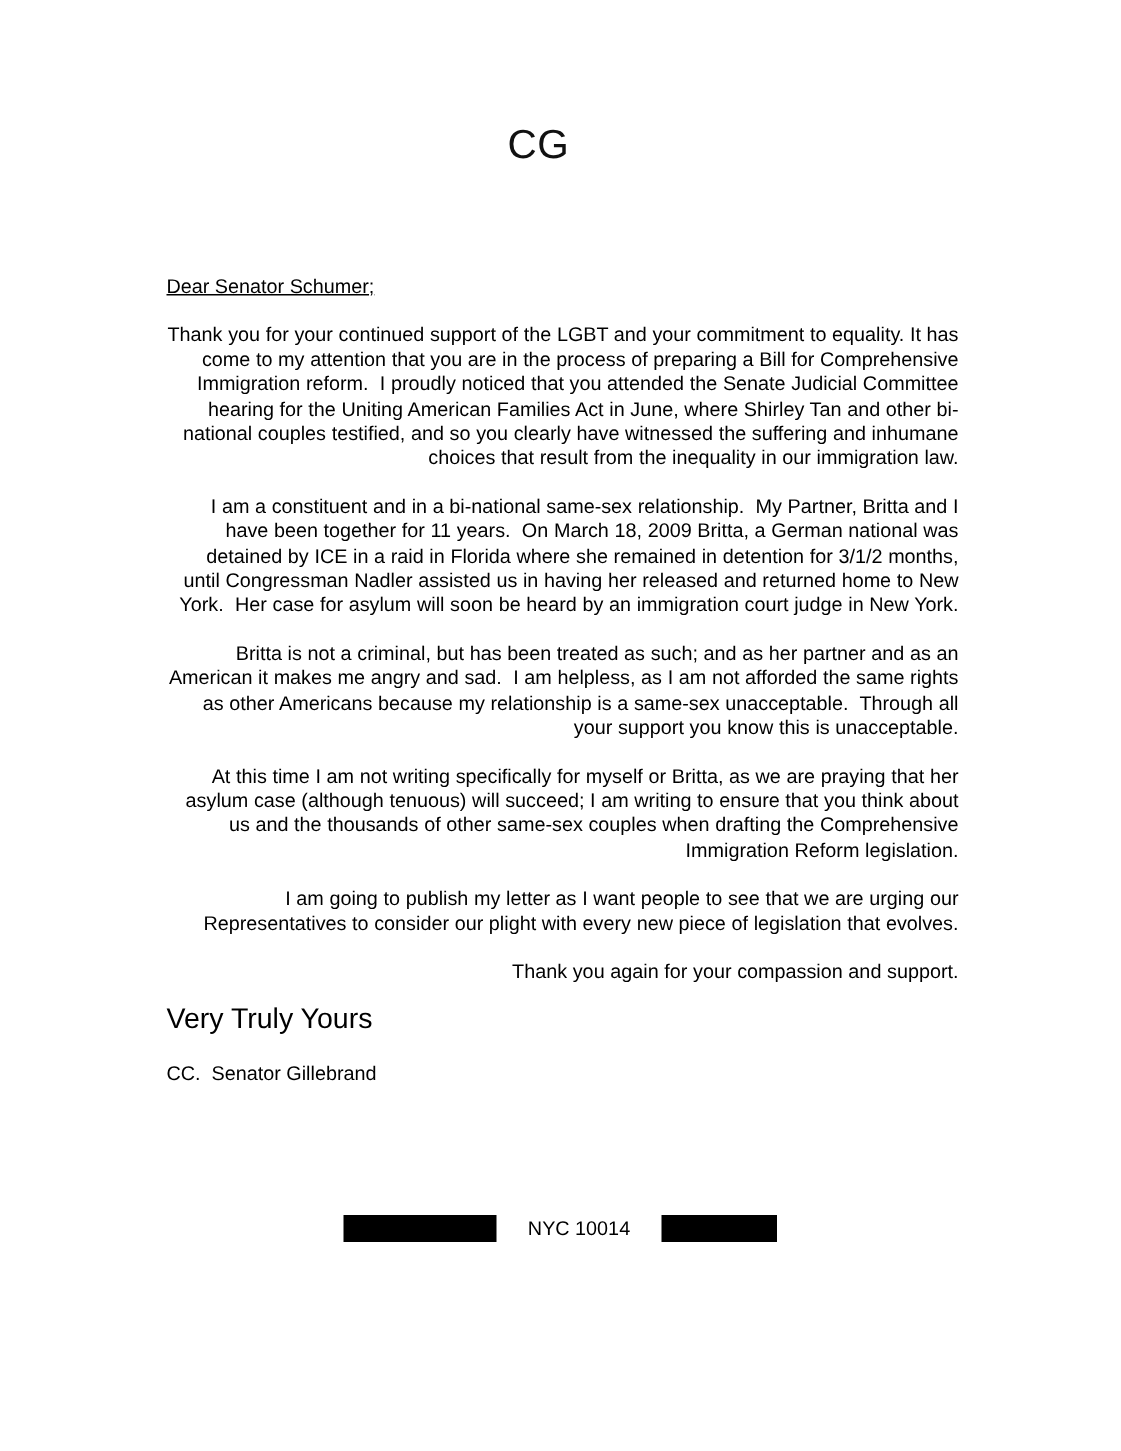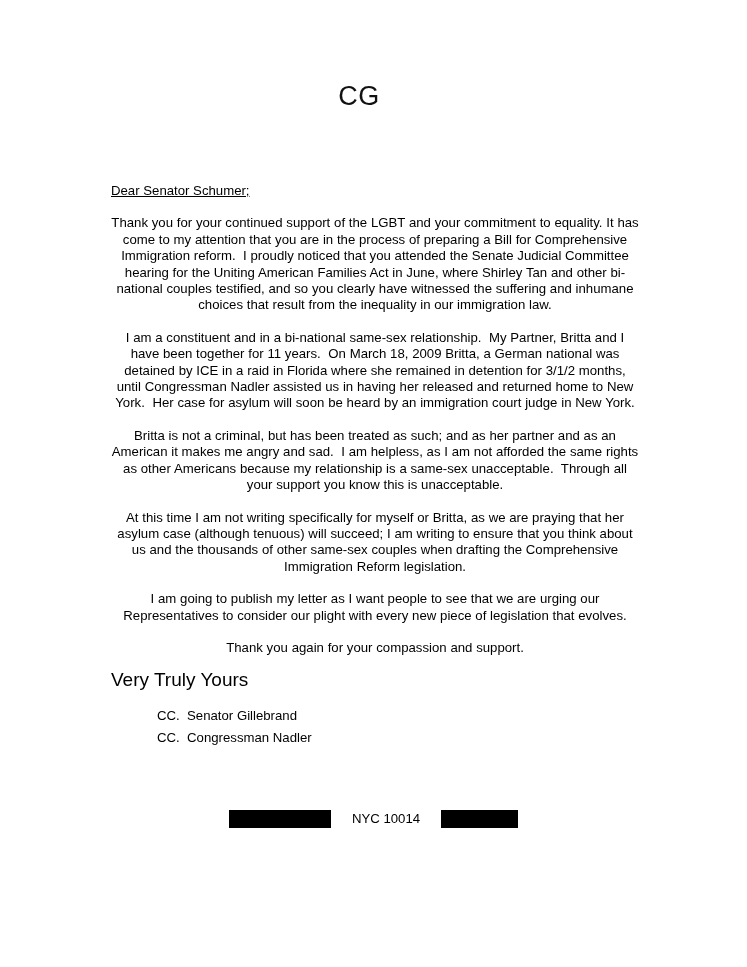--- a/index.html
+++ b/index.html
@@ -42,36 +42,35 @@
     font-size: 13.2px;
     line-height: 16.4px;
     margin: 0 0 16px 0;
     white-space: pre-wrap;
     text-decoration: underline;
   }
   .para {
     font-size: 13.2px;
     line-height: 16.4px;
     margin: 15px 0 16px 0;
-    text-align: center;
+    text-align: right;
     white-space: pre-wrap;
     word-spacing: 0.1px;
   }
   .closing-block {
     margin-top: 16px;
   }
   .closing-line {
     font-size: 19px;
     line-height: 16.4px;
     margin: 0 0 16px 0;
     white-space: pre-wrap;
   }
   .cc-group {
     margin-top: 16px;
-    margin-left: 46px;
   }
   .cc-line {
     font-size: 13.2px;
     line-height: 22.5px;
     margin: 0;
     white-space: pre-wrap;
   }
   .footer-address {
     position: absolute;
     left: 0;
@@ -122,21 +121,20 @@
 
     <p class="para">Thank you again for your compassion and support.</p>
 
     <div class="closing-block">
       <p class="closing-line">Very Truly Yours</p>
 
     </div>
 
     <div class="cc-group">
       <p class="cc-line">CC.  Senator Gillebrand</p>
-      <p class="cc-line">CC.  Congressman Nadler</p>
     </div>
 
   </div>
 
   <div class="footer-address">
     <span class="redaction-bar redaction-left"></span>
     <span class="footer-text">NYC 10014</span>
     <span class="redaction-bar redaction-right"></span>
   </div>
 

